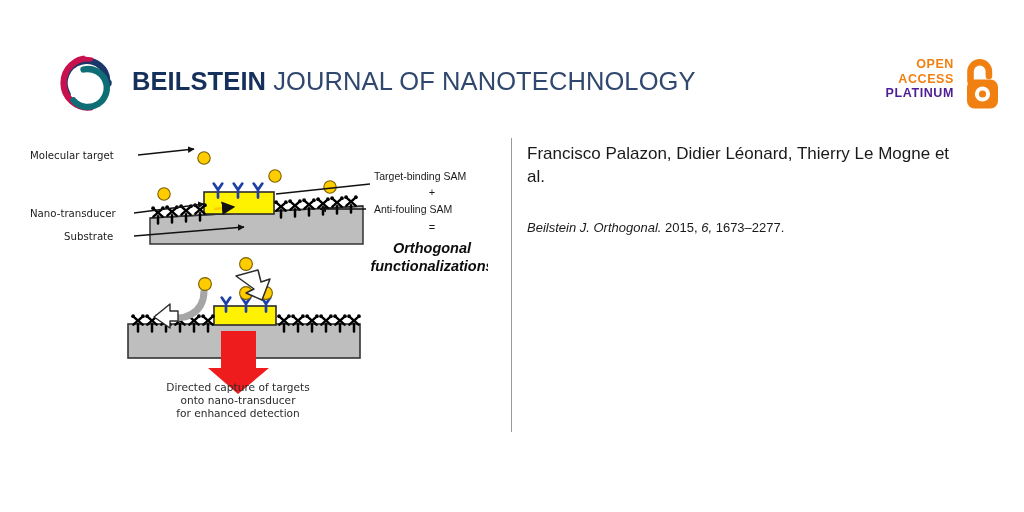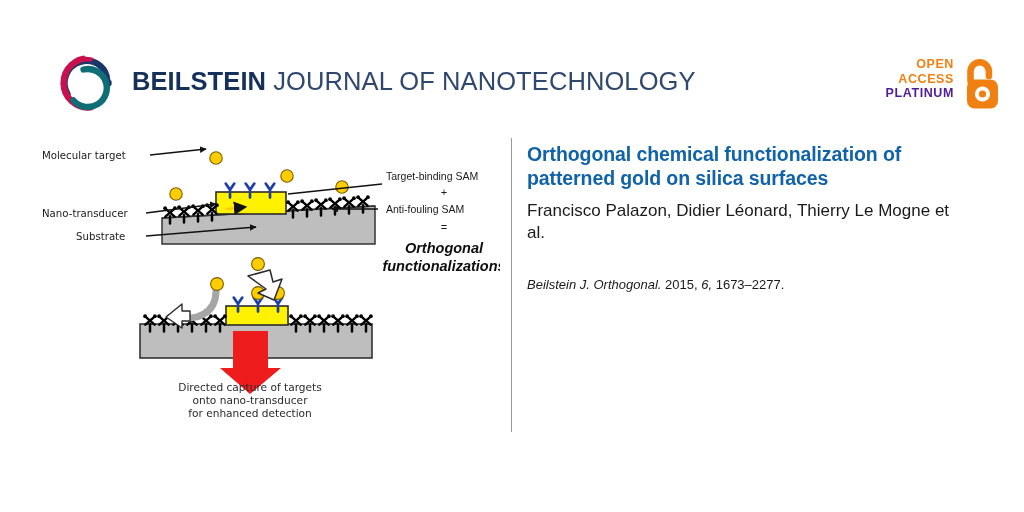--- a/index.html
+++ b/index.html
@@ -120,21 +120,21 @@
   #article-doi-block {
     color: #1a1a1a;
     font-size: 13.5px;
     line-height: 1.46;
   }
   #article-doi-block span { display: block; }
 
   
   #graphical-abstract {
     position: absolute;
-    left: 30px;
+    left: 18px;
     top: 136px;
     width: 470px;
     height: 300px;
   }
   #graphical-abstract svg { display: block; }
 
   .ga-label {
     font-family: "DejaVu Sans", sans-serif;
     font-size: 10.2px;
     fill: #1a1a1a;
@@ -197,21 +197,20 @@
       <circle cx="21.5" cy="37" r="7.6" fill="#ffffff"></circle>
       <circle cx="21.5" cy="37" r="3.6" fill="#F08012"></circle>
     </svg>
   </div>
 </header>
 
 <div id="column-divider"></div>
 
 <section id="article-meta">
 
-  <h1 id="article-title">Orthogonal chemical functionalization of patterned gold on silica surfaces</h1>
 
   <p id="article-authors">Francisco Palazon, Didier Léonard, Thierry Le Mogne et al.</p>
 
   <p id="article-citation"><span class="cite-journal">Beilstein J. Orthogonal.</span> <span class="cite-year">2015,</span> <span class="cite-volume">6,</span> <span class="cite-pages">1673–2277.</span></p>
 
 </section>
 
 <figure id="graphical-abstract" style="margin:0;">
 <svg width="470" height="300" viewBox="0 0 470 300">
 

